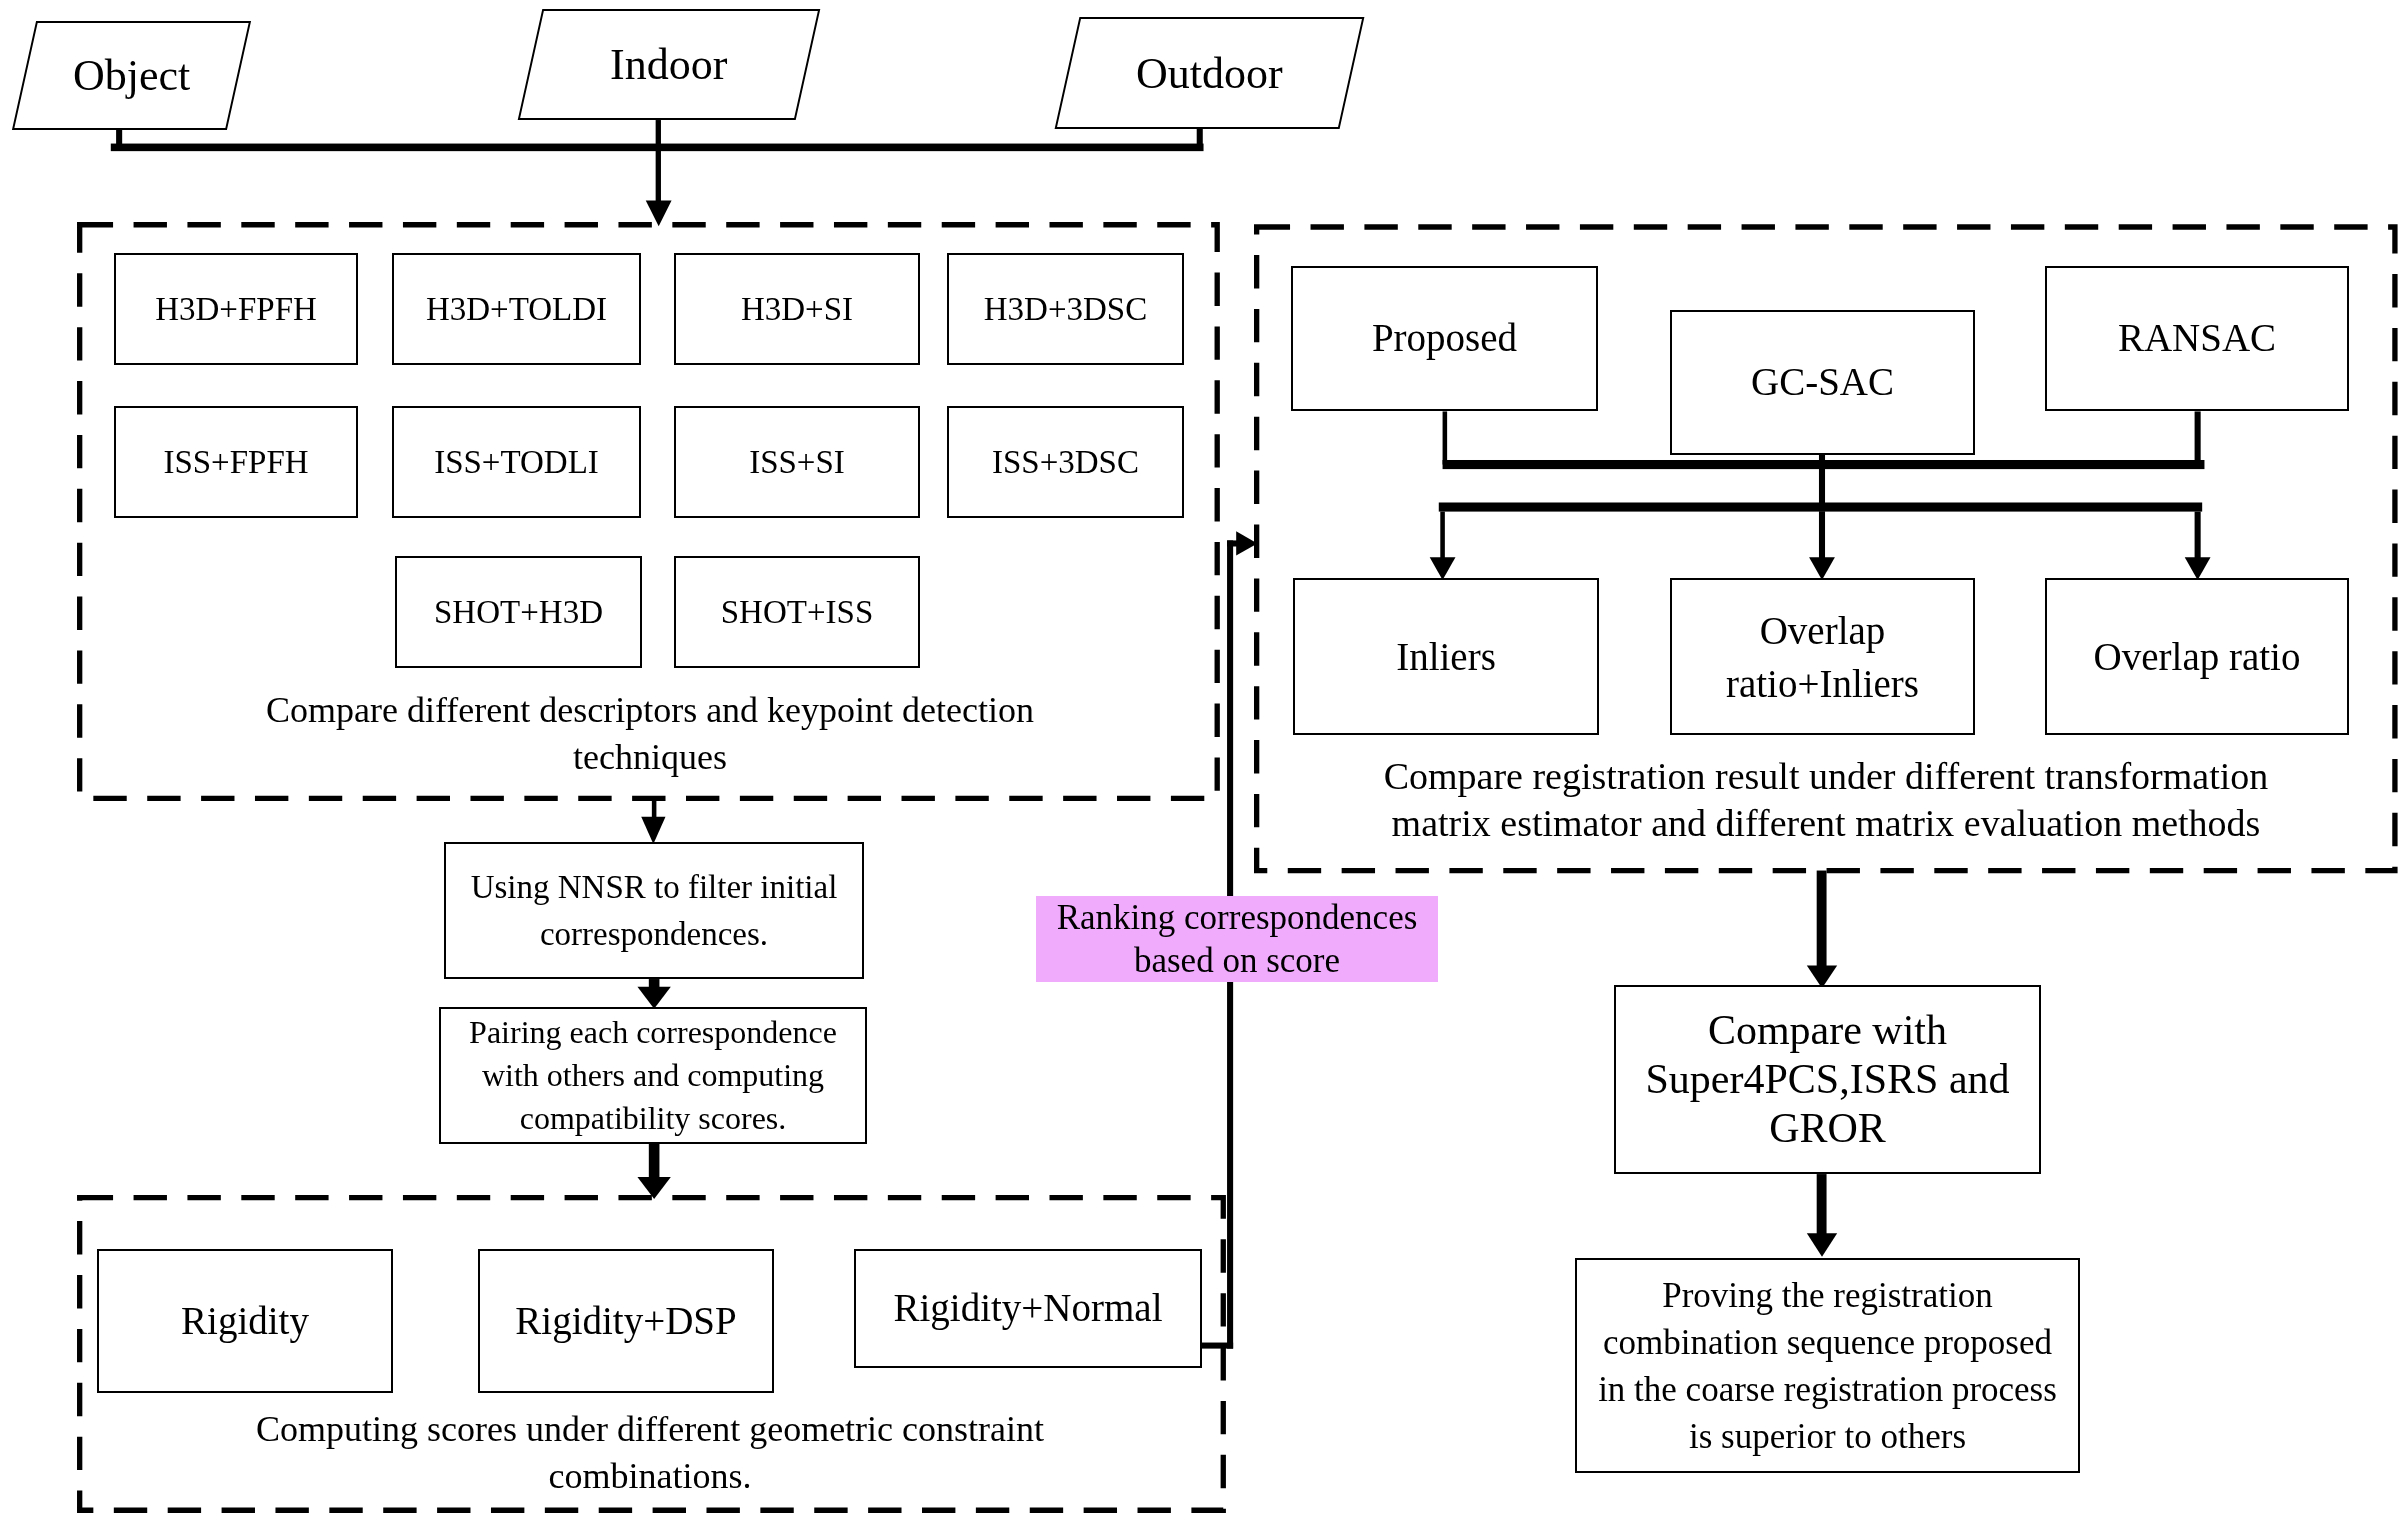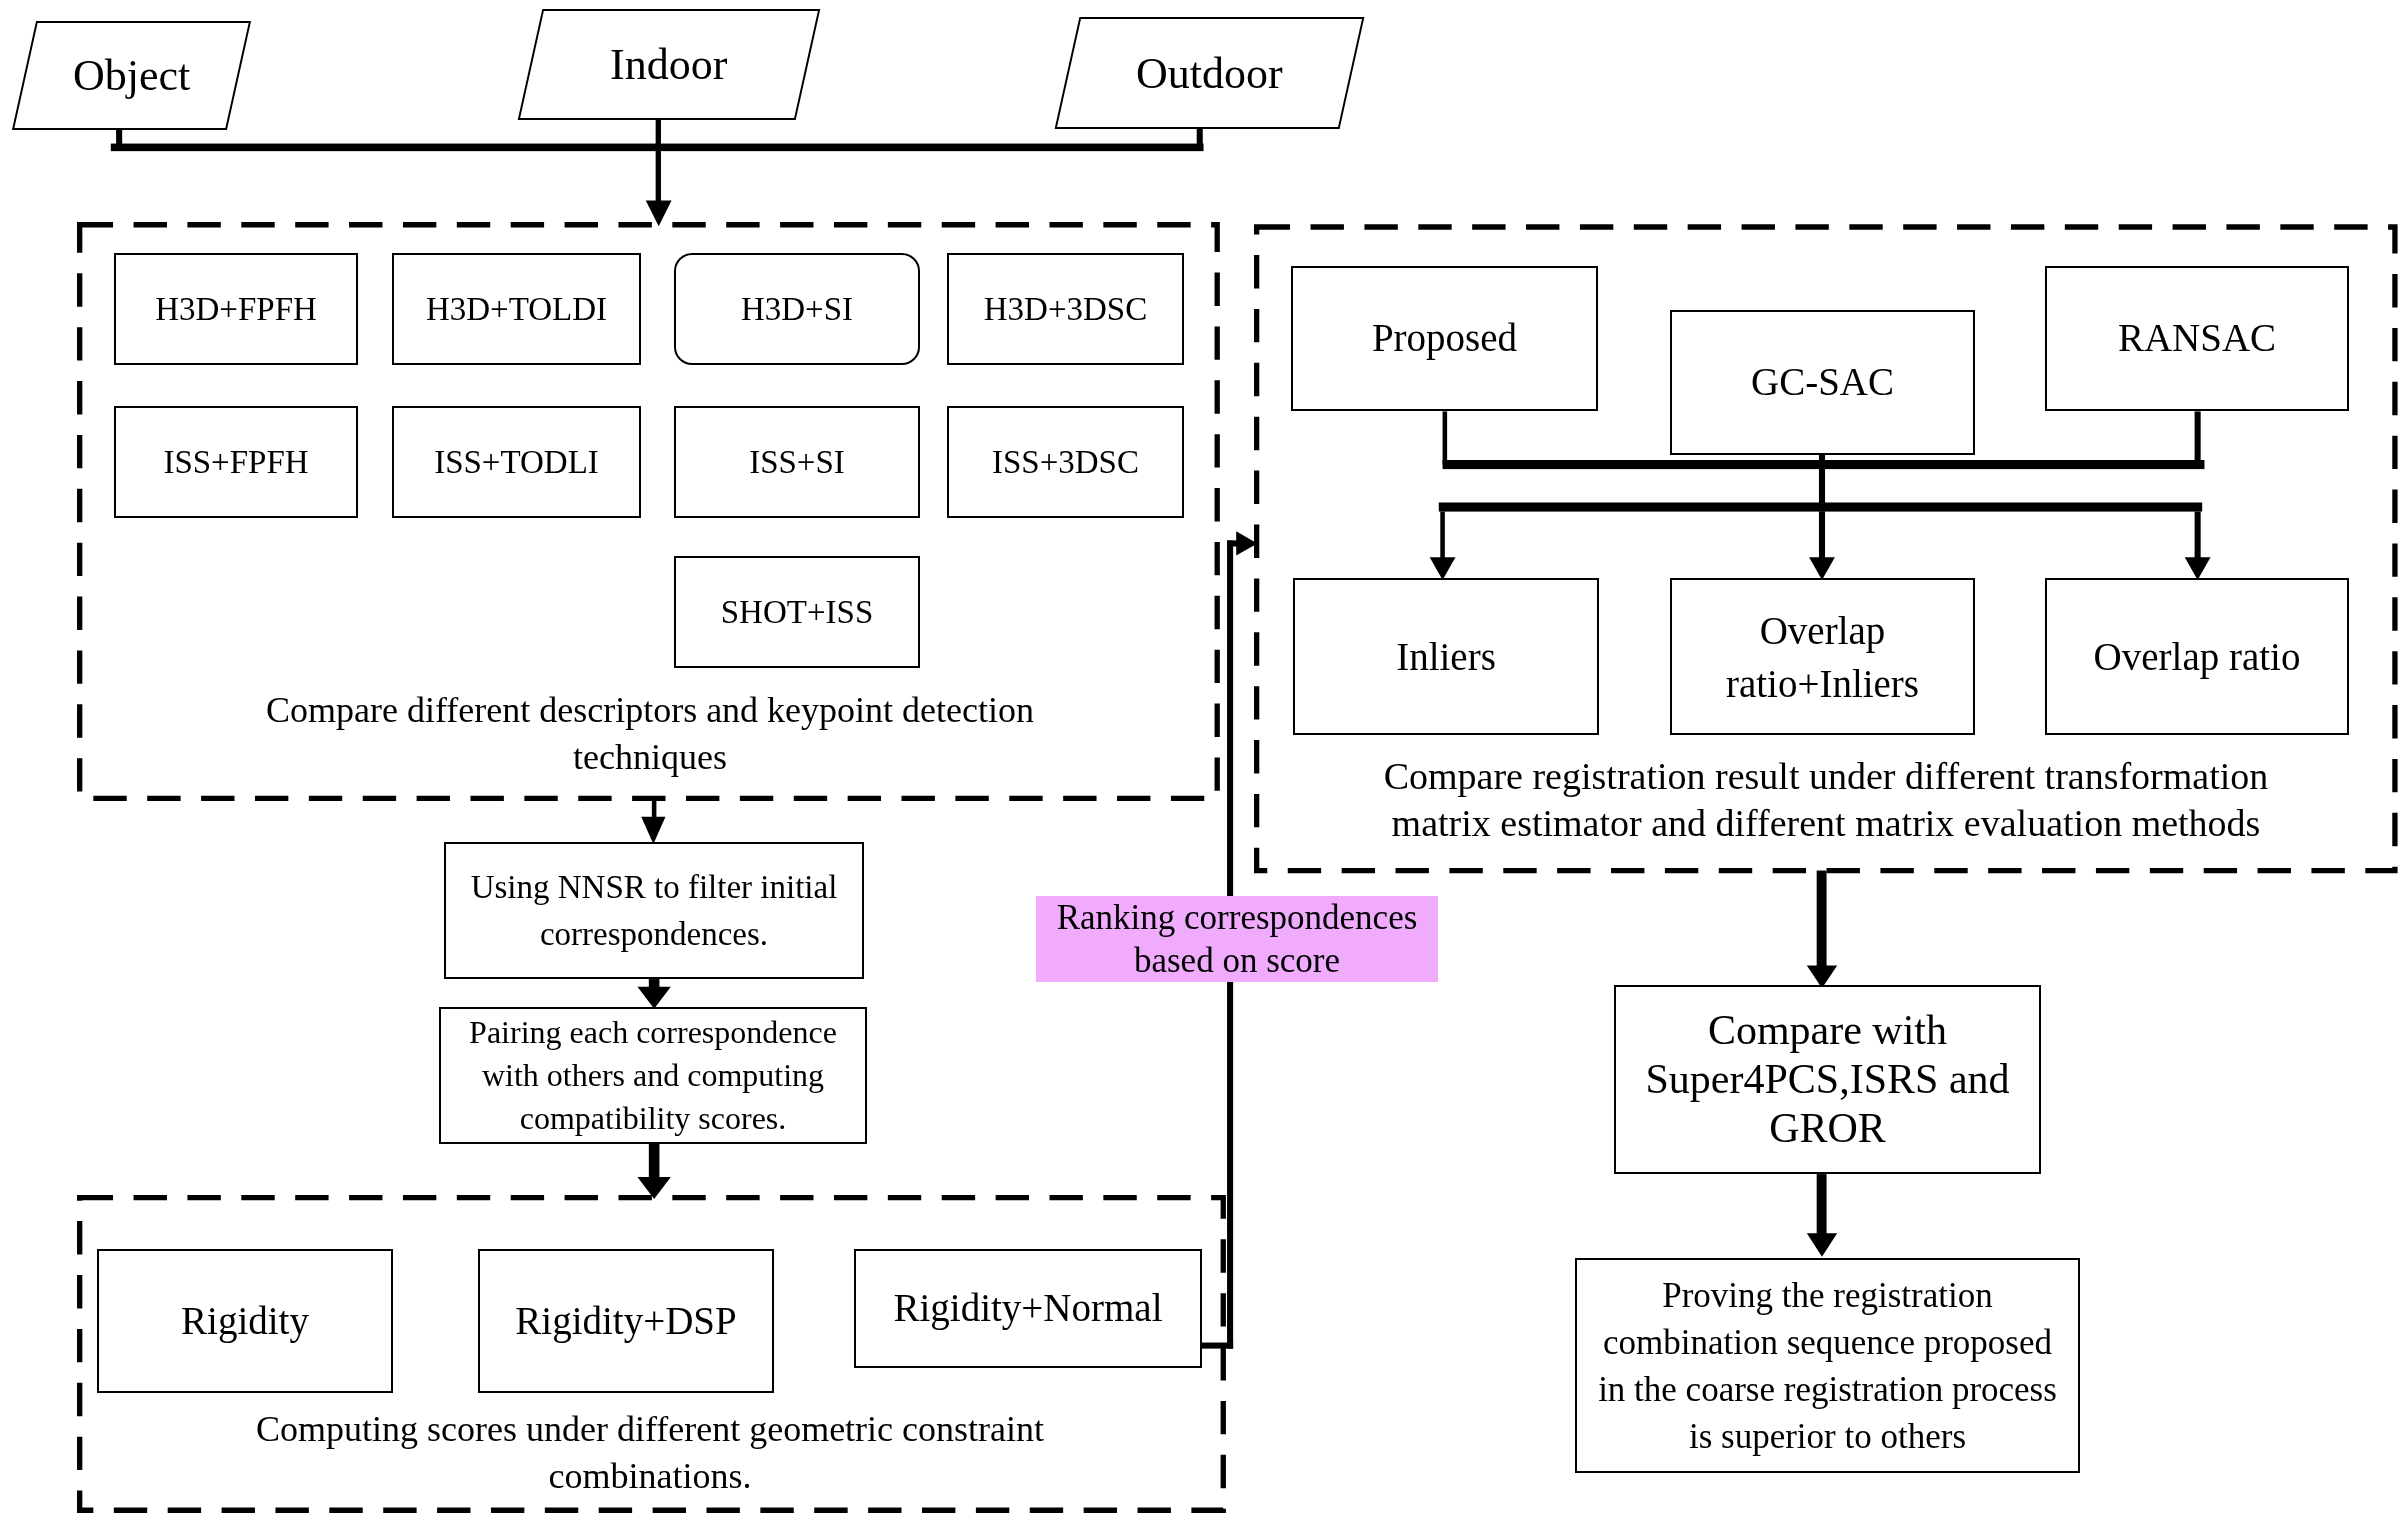--- a/index.html
+++ b/index.html
@@ -115,40 +115,43 @@
   <div class="para" style="left:1067px;top:16.7px;width:285px;height:112px;">
     <span>Outdoor</span>
   </div>
 
   <div class="box f-grid" style="left:114px;top:253px;width:244px;height:112px;">
     <span>H3D+FPFH</span>
   </div>
   <div class="box f-grid" style="left:392px;top:253px;width:249px;height:112px;">
     <span>H3D+TOLDI</span>
   </div>
-  <div class="box f-grid" style="left:674px;top:253px;width:246px;height:112px;border-radius:18px;">
+  <div class="box f-grid" style="left:674px;top:253px;width:246px;height:112px;">
     <span>H3D+SI</span>
   </div>
   <div class="box f-grid" style="left:947px;top:253px;width:237px;height:112px;">
     <span>H3D+3DSC</span>
   </div>
 
   <div class="box f-grid" style="left:114px;top:406px;width:244px;height:112px;">
     <span>ISS+FPFH</span>
   </div>
   <div class="box f-grid" style="left:392px;top:406px;width:249px;height:112px;">
     <span>ISS+TODLI</span>
   </div>
   <div class="box f-grid" style="left:674px;top:406px;width:246px;height:112px;">
     <span>ISS+SI</span>
   </div>
   <div class="box f-grid" style="left:947px;top:406px;width:237px;height:112px;">
     <span>ISS+3DSC</span>
   </div>
 
+  <div class="box f-grid" style="left:395px;top:556px;width:247px;height:112px;">
+    <span>SHOT+H3D</span>
+  </div>
   <div class="box f-grid" style="left:674px;top:556px;width:246px;height:112px;">
     <span>SHOT+ISS</span>
   </div>
 
   <div class="cap f-cap" style="left:114px;top:687px;width:1072px;">Compare different descriptors and keypoint detection<br>techniques</div>
 
   <div class="box f-mid" style="left:444px;top:842px;width:420px;height:137px;">
     <span>Using NNSR to filter initial<br>correspondences.</span>
   </div>
 

